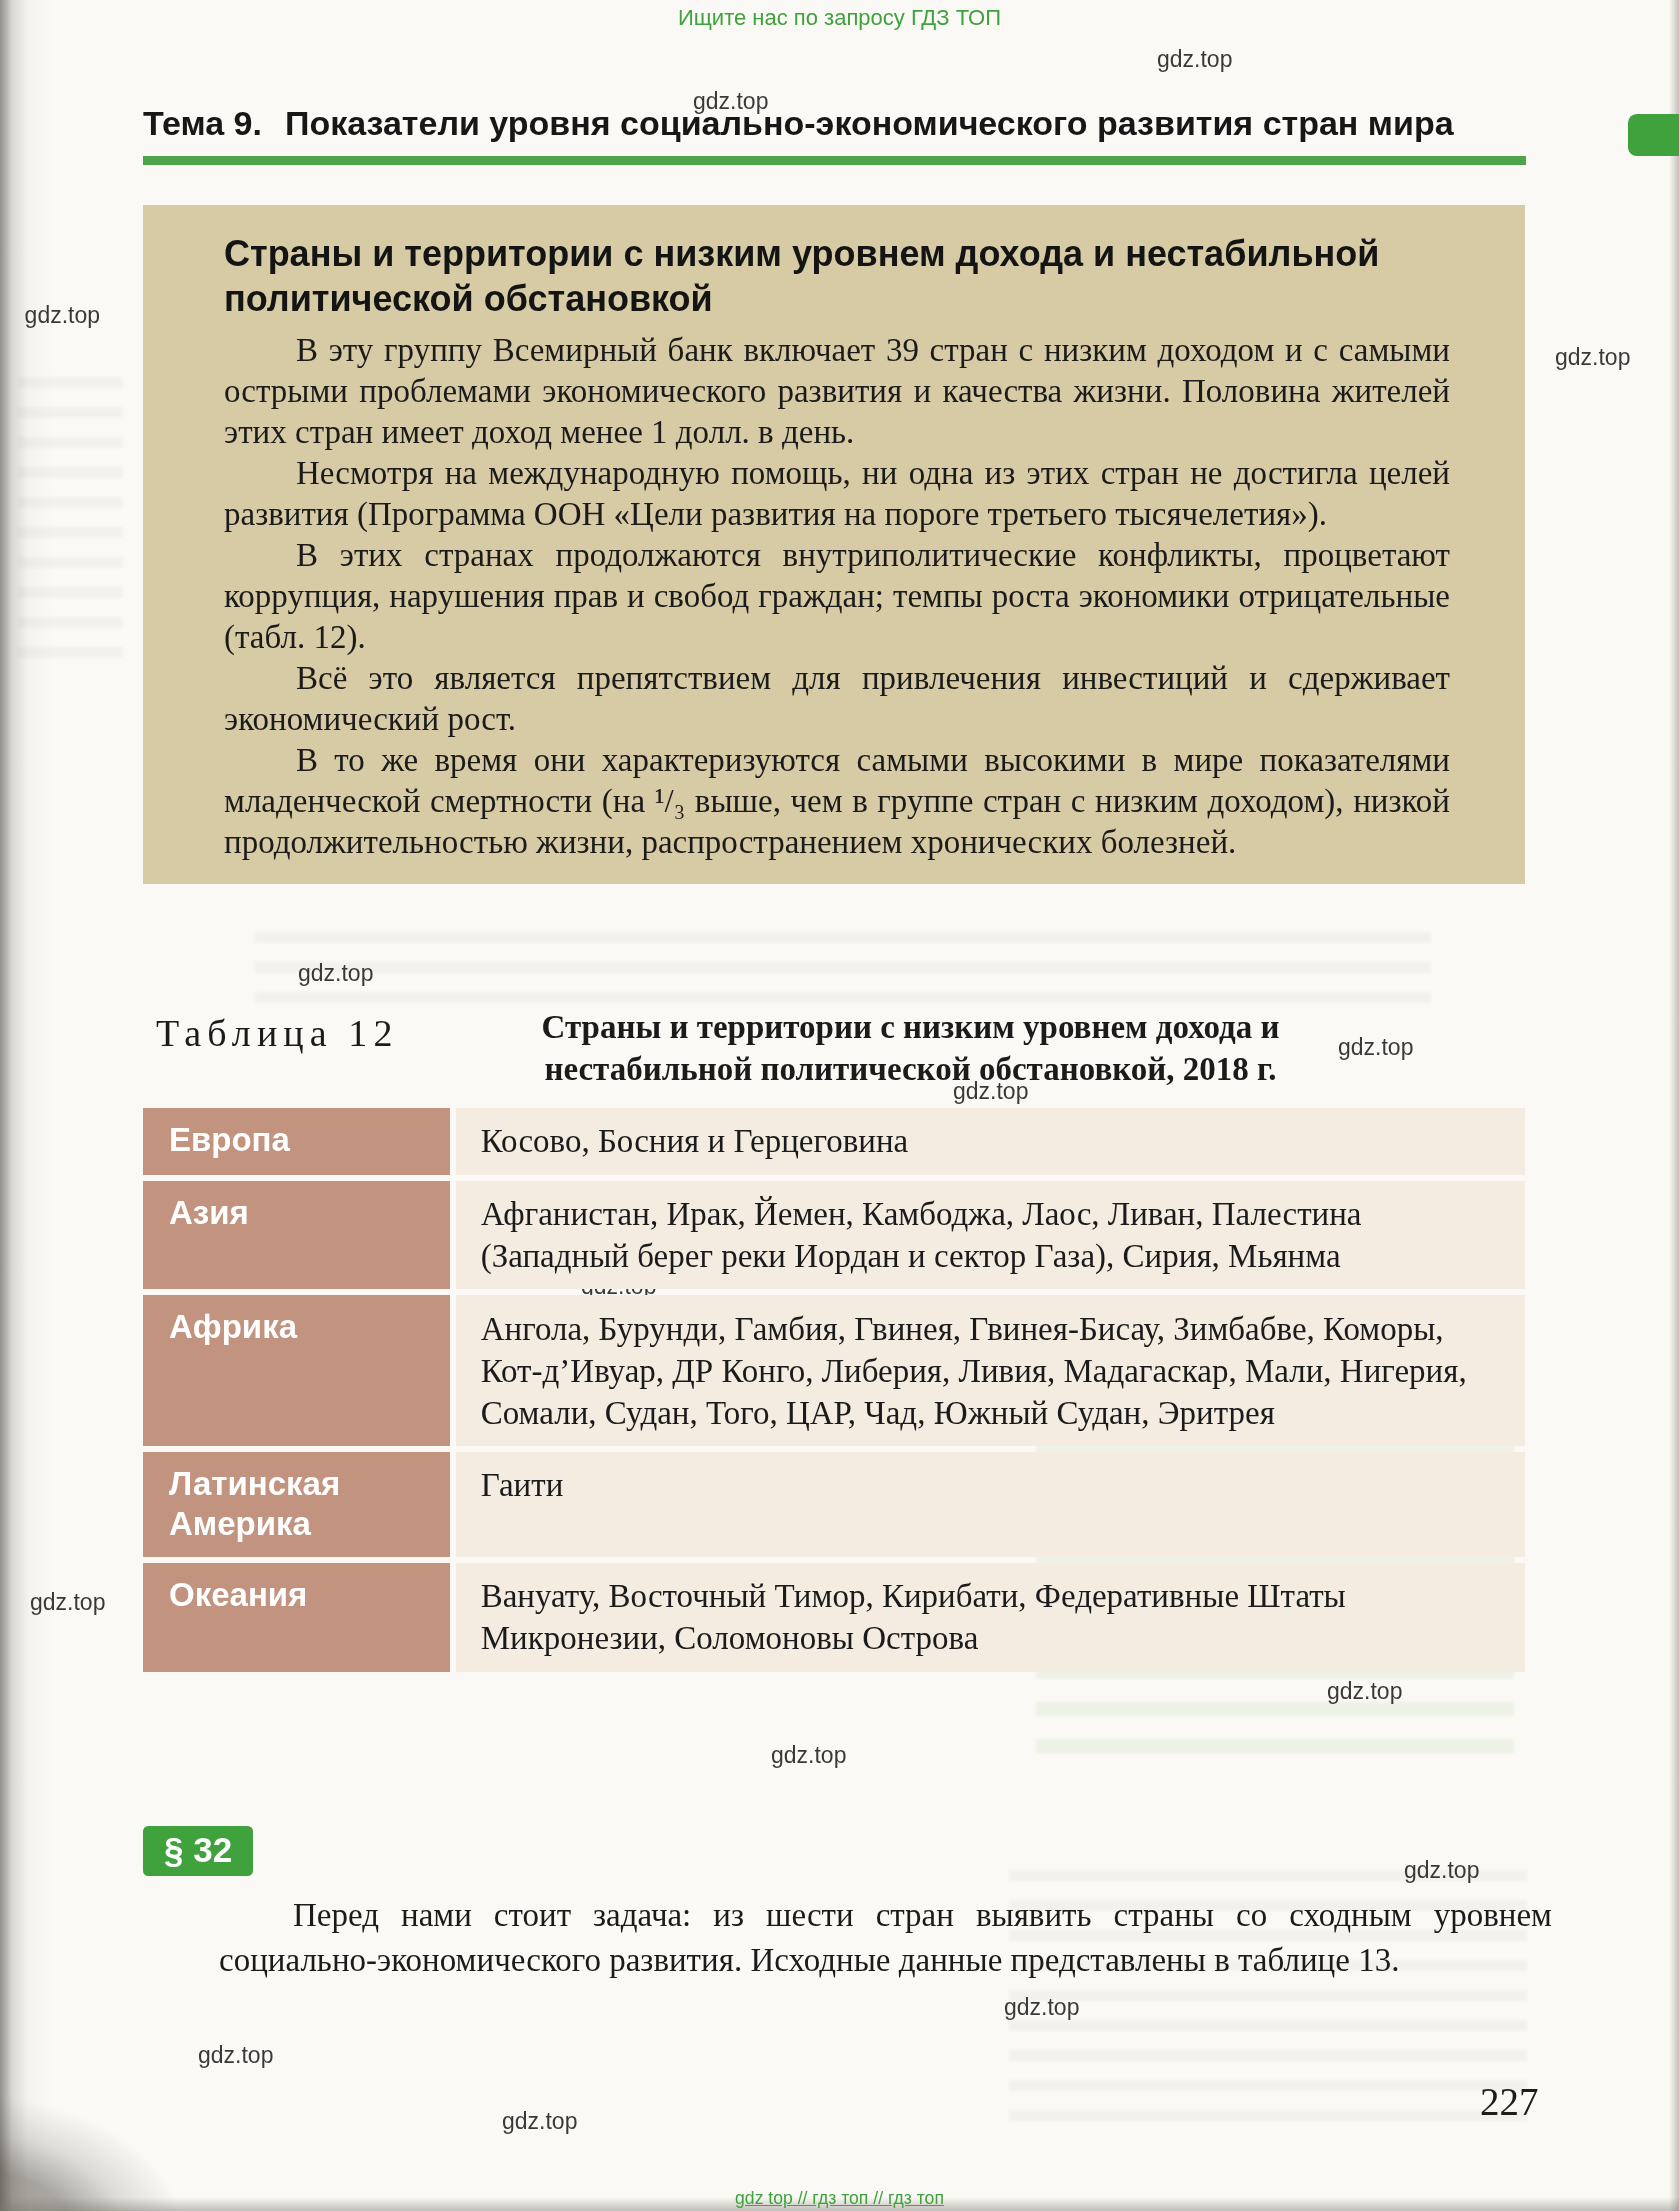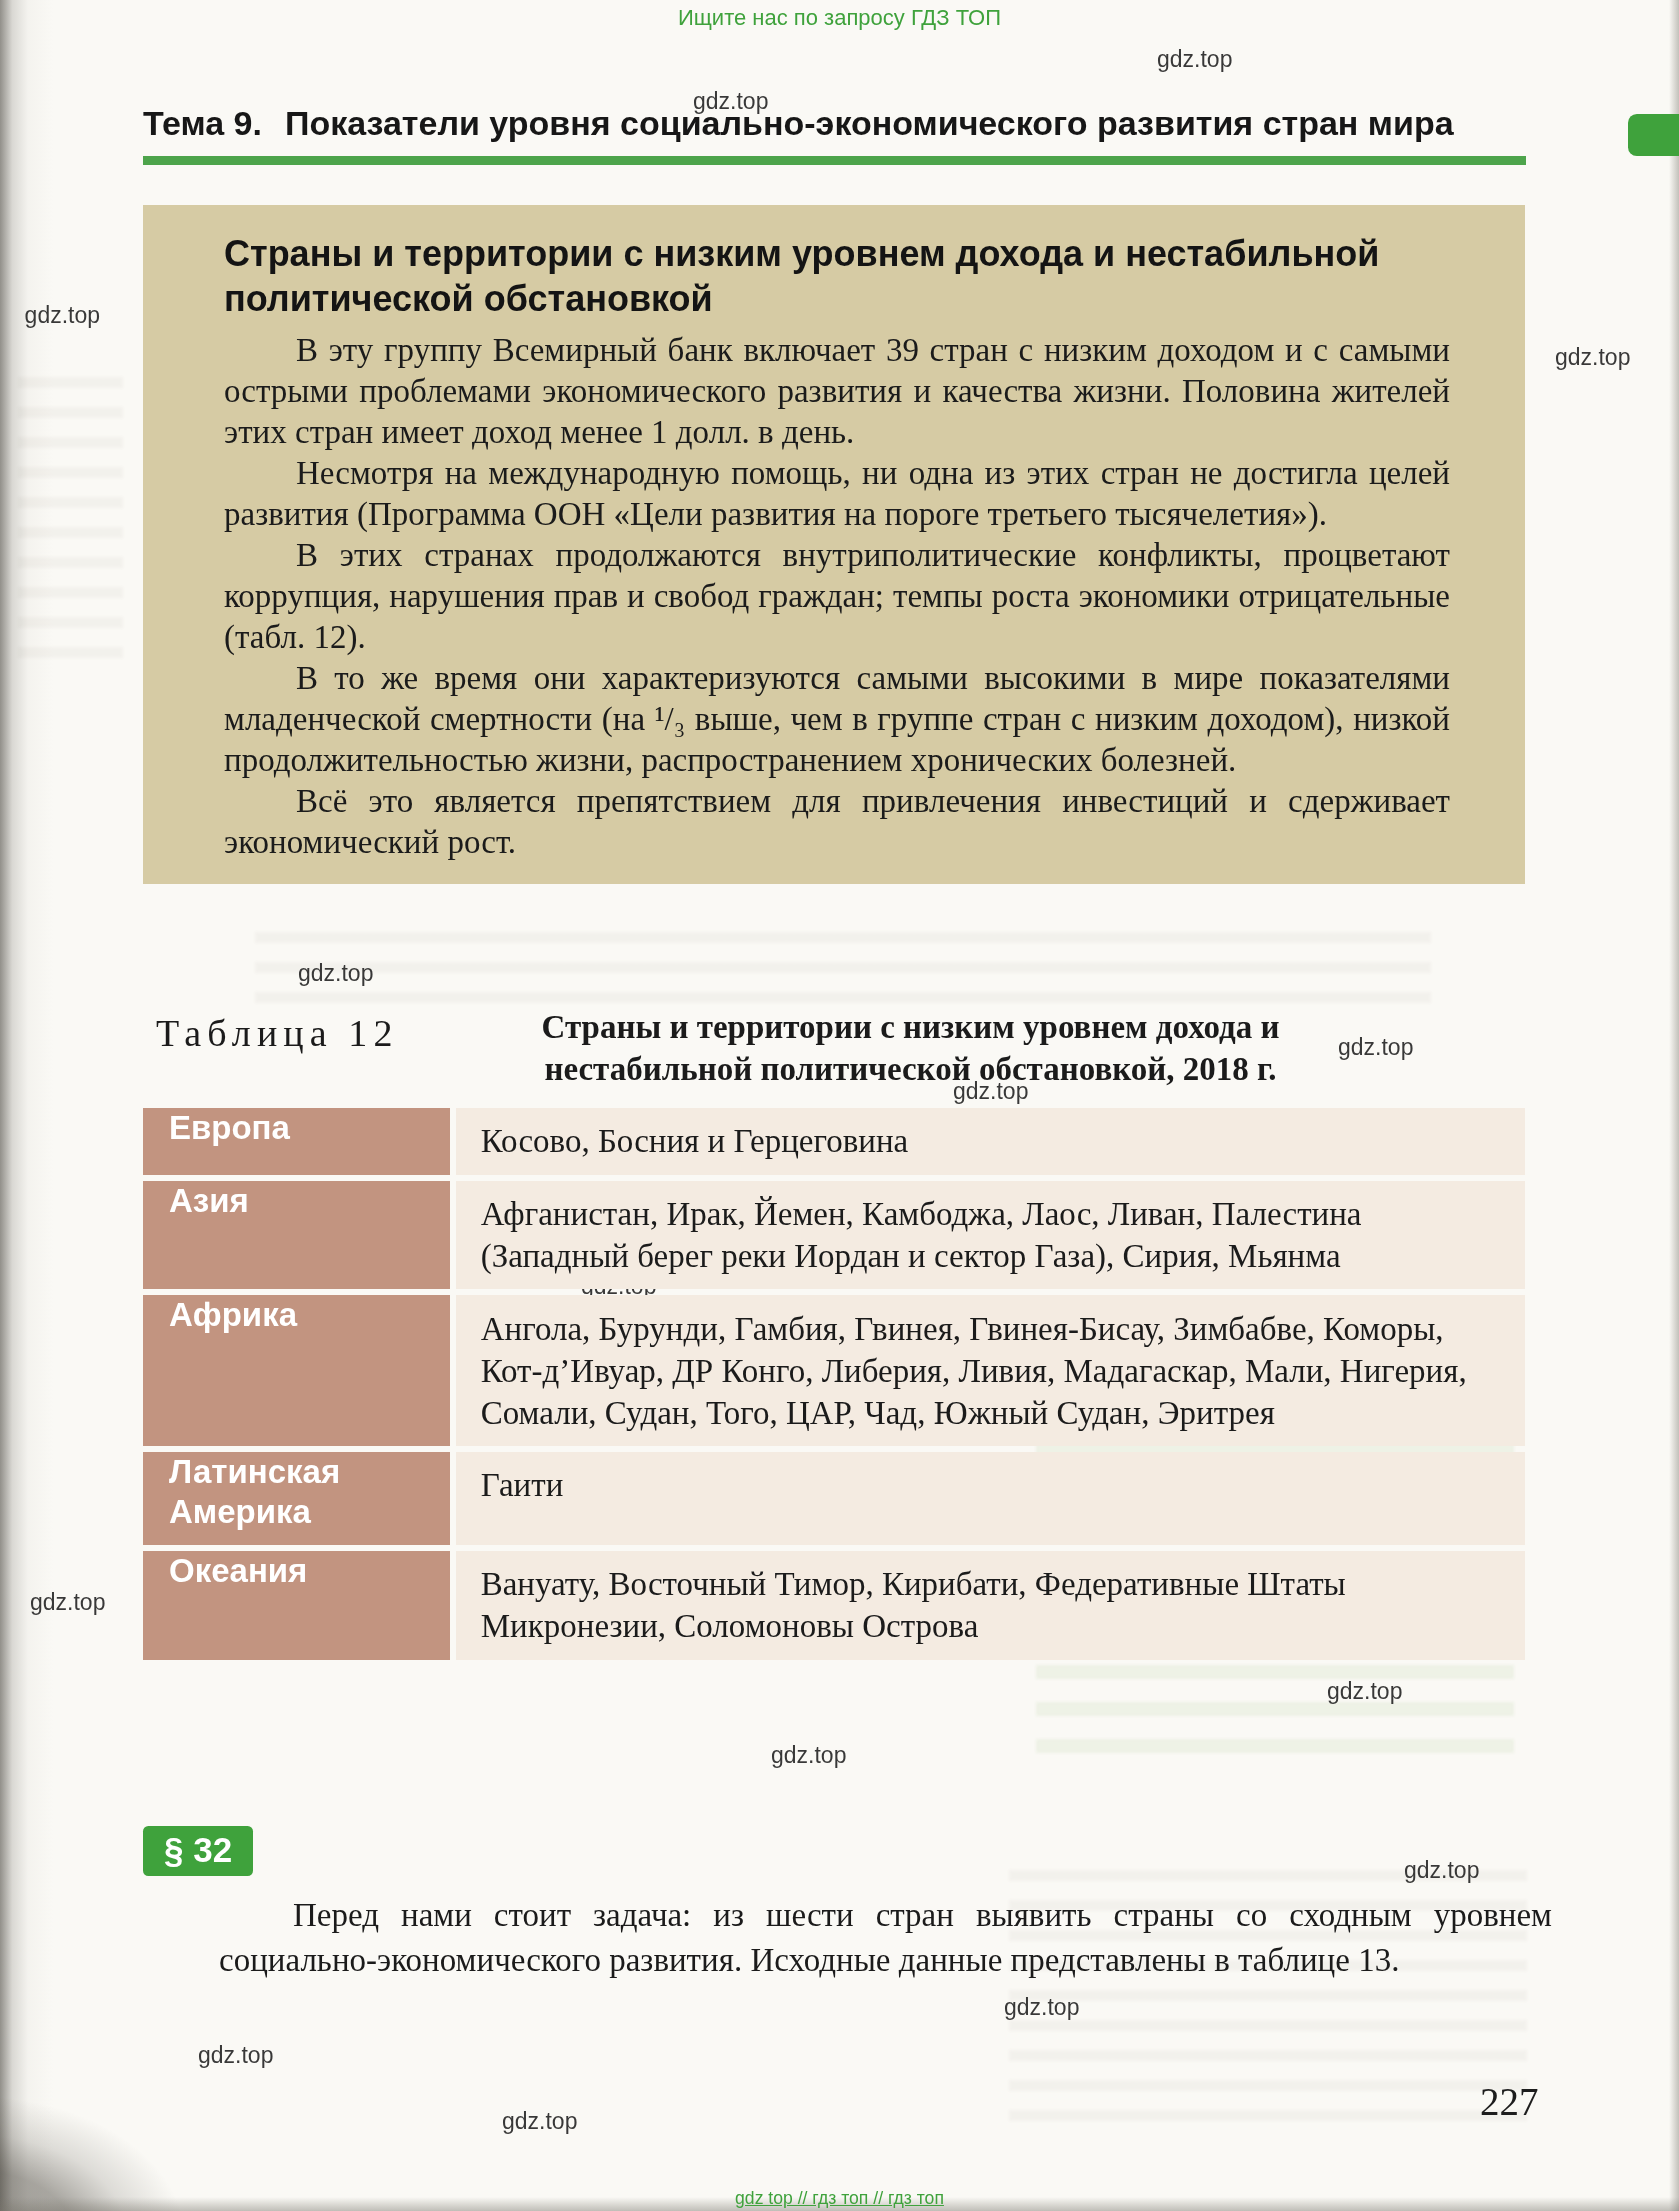--- a/index.html
+++ b/index.html
@@ -47,21 +47,21 @@
   .info-box p{margin:0;font-size:33px;line-height:41px;text-align:justify;text-indent:72px;}
   
   .tbl-caption{position:absolute;top:1011px;left:156px;font-size:38px;letter-spacing:6.1px;white-space:nowrap;}
   .tbl-title{position:absolute;top:1006px;left:489px;width:843px;text-align:center;
     font-weight:700;font-size:33px;line-height:42px;}
   
   .tbl{position:absolute;top:1108px;left:143px;width:1382px;}
   .trow{display:flex;margin-bottom:6.1px;}
   .tlabel{width:307px;box-sizing:border-box;background:var(--table-label-bg);color:#ffffff;
     font-family:"Liberation Sans","DejaVu Sans",sans-serif;font-weight:700;font-size:33px;line-height:40px;
-    padding:0 16px 13px 26px;}
+    padding:12px 16px 13px 26px;}
   .tcell{flex:1;margin-left:6.1px;background:var(--table-cell-bg);font-size:33px;line-height:42px;
     padding:12.3px 24.6px;box-sizing:border-box;}
   
   .section-head{position:absolute;top:1805px;left:143px;display:flex;align-items:center;gap:30px;margin-top:21px;}
   .pill{background:var(--green);color:#fff;font-family:"Liberation Sans","DejaVu Sans",sans-serif;
     font-weight:700;font-size:35px;padding:4.4px 21px 6.1px 21px;border-radius:5.3px;white-space:nowrap;}
   .section-title{font-family:"Liberation Sans","DejaVu Sans",sans-serif;font-weight:700;font-size:39px;color:#111;white-space:nowrap;}
   .section-para{position:absolute;top:1893px;left:219px;width:1333px;margin:0;
     font-size:33px;line-height:45px;text-align:justify;text-indent:74px;}
   .pageno{position:absolute;top:2079px;left:1480px;font-size:39px;color:#1d1d1d;}
@@ -113,22 +113,22 @@
 <div class="underline"></div>
 <div class="green-tab"></div>
 
 <section class="info-box">
   <h2>Страны и территории с низким уровнем дохода и нестабильной политической обстановкой</h2>
   <div>
 
   <p>В эту группу Всемирный банк включает 39 стран с низким доходом и с самыми острыми проблемами экономического развития и качества жизни. Половина жителей этих стран имеет доход менее 1 долл. в день.</p>
       <p>Несмотря на международную помощь, ни одна из этих стран не достигла целей развития (Программа ООН «Цели развития на пороге третьего тысячелетия»).</p>
       <p>В этих странах продолжаются внутриполитические конфликты, процветают коррупция, нарушения прав и свобод граждан; темпы роста экономики отрицательные (табл. 12).</p>
+      <p>Всё это является препятствием для привлечения инвестиций и сдерживает экономический рост.</p>
       <p>В то же время они характеризуются самыми высокими в мире показателями младенческой смертности (на ¹/₃ выше, чем в группе стран с низким доходом), низкой продолжительностью жизни, распространением хронических болезней.</p>
-      <p>Всё это является препятствием для привлечения инвестиций и сдерживает экономический рост.</p>
     </div>
 </section>
 
 <div class="tbl-caption">Таблица 12</div>
 <div class="tbl-title">Страны и территории с низким уровнем дохода и нестабильной политической обстановкой, 2018 г.</div>
 
 <div class="tbl">
 
 <div class="trow">
       <div class="tlabel">Европа</div>

